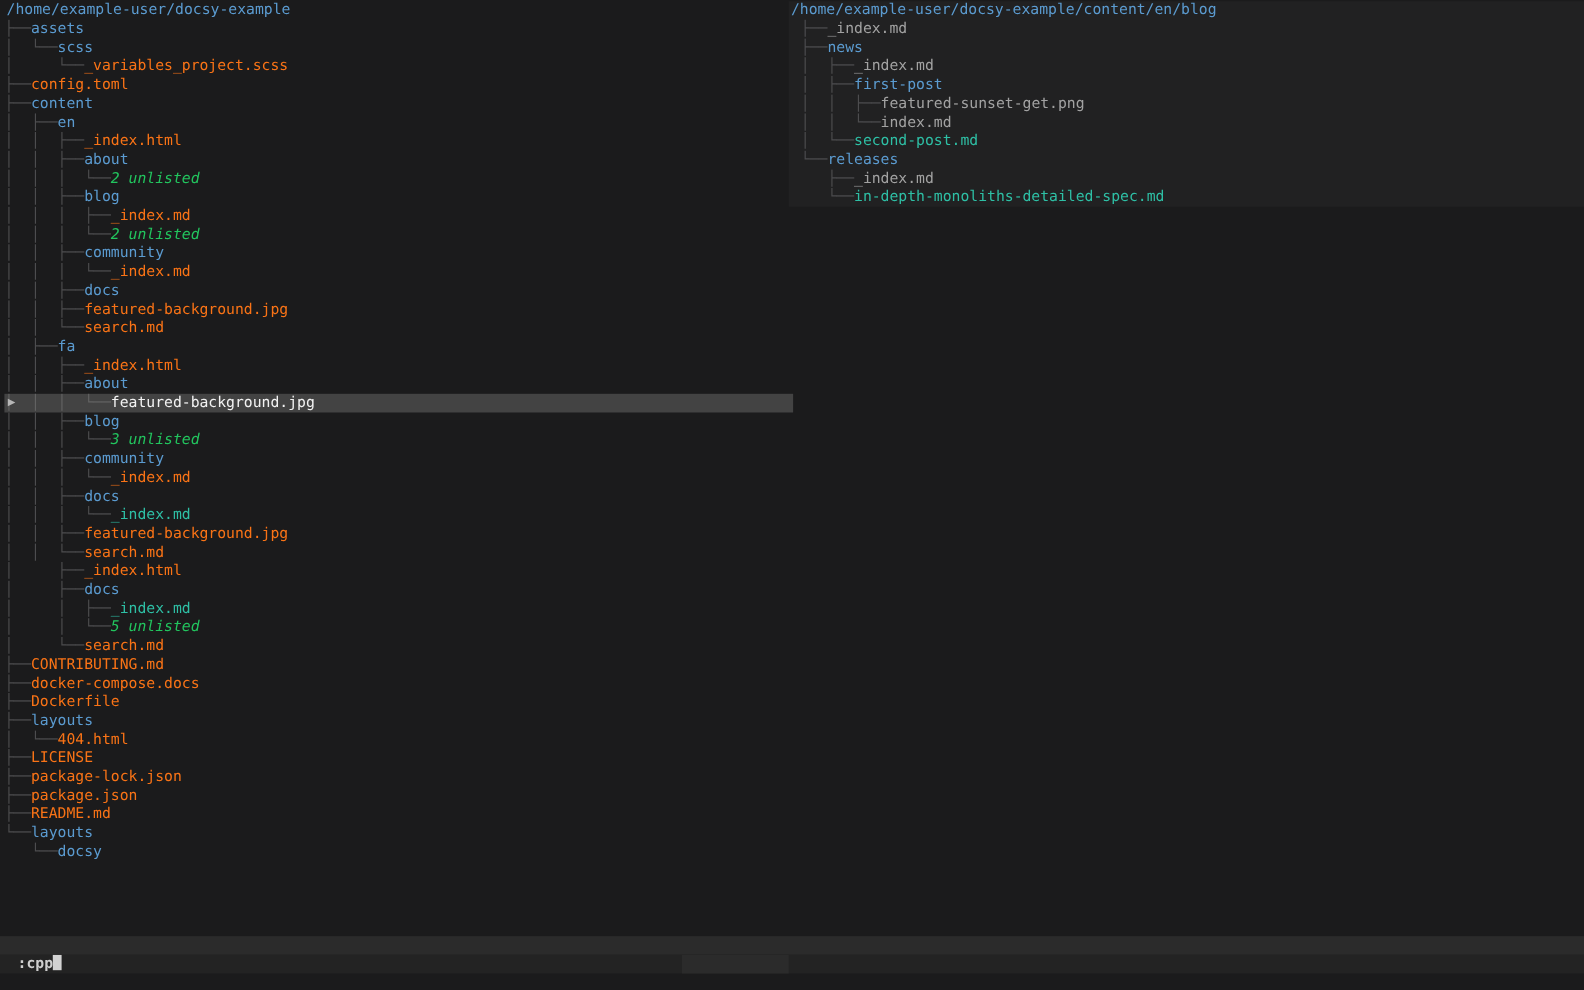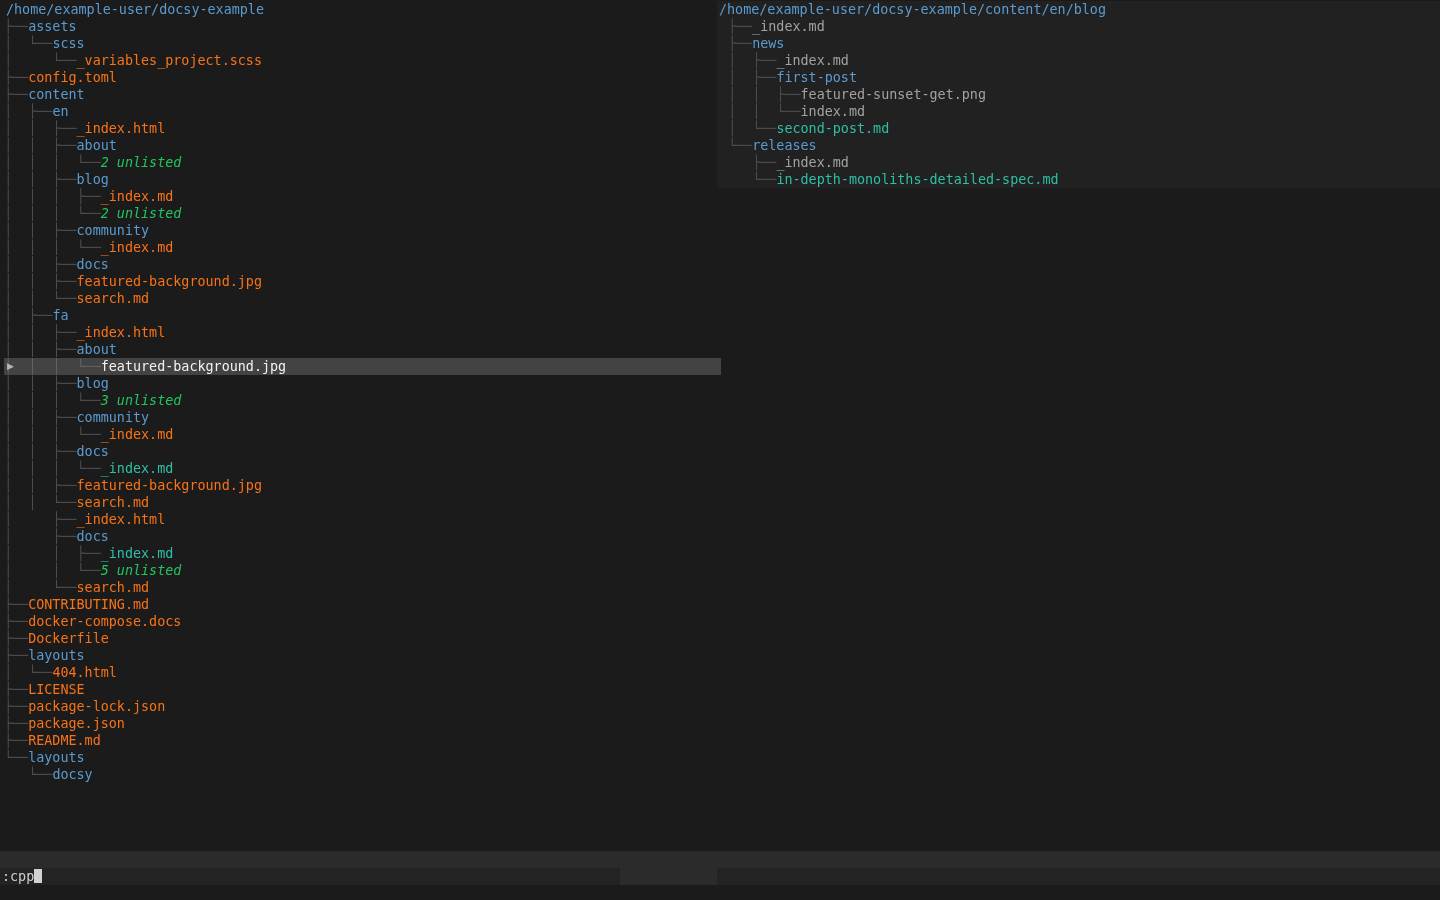--- a/index.html
+++ b/index.html
@@ -29,21 +29,21 @@
   .t-exec .name{color:#49c183;}
   .row.selected{background:#434343;}
   .row.selected .name{color:#f2f2f2;}
   .row.selected .prefix{color:#626262;}
   .statusbar{
     position:absolute;left:0;top:851px;width:1440px;height:17px;
     background:#2b2b2b;white-space:pre;overflow:hidden;padding-left:8px;box-sizing:border-box;
   }
   .inputline{
     position:absolute;left:0;top:868px;width:1440px;height:17px;
-    background:#232323;white-space:pre;overflow:hidden;padding-left:2px;box-sizing:border-box;
+    background:#232323;white-space:pre;overflow:hidden;padding-left:16px;box-sizing:border-box;font-weight:bold;
   }
   .inputline .prompt{color:#cfcfcf;}
   .cursor{display:inline-block;width:8px;height:14px;background:#d2d2d2;vertical-align:-2px;}
   .flags{
     position:absolute;left:620px;top:868px;width:97px;height:17px;
     background:#2b2b2b;white-space:pre;text-align:right;padding-right:7px;box-sizing:border-box;
   }
 </style>
 </head>
 <body>

